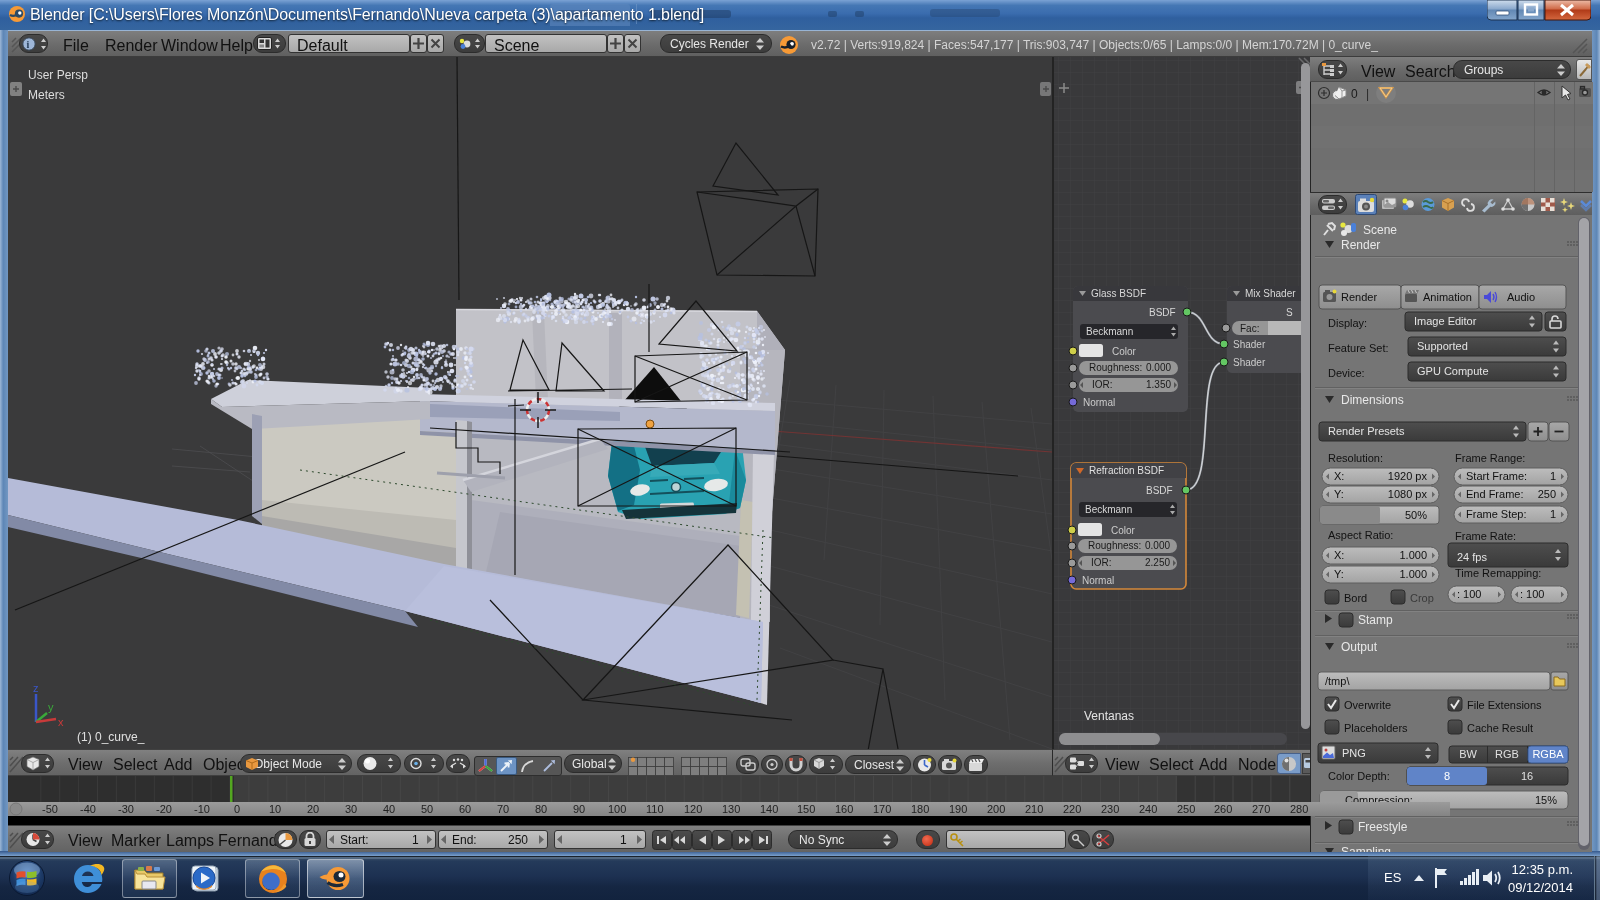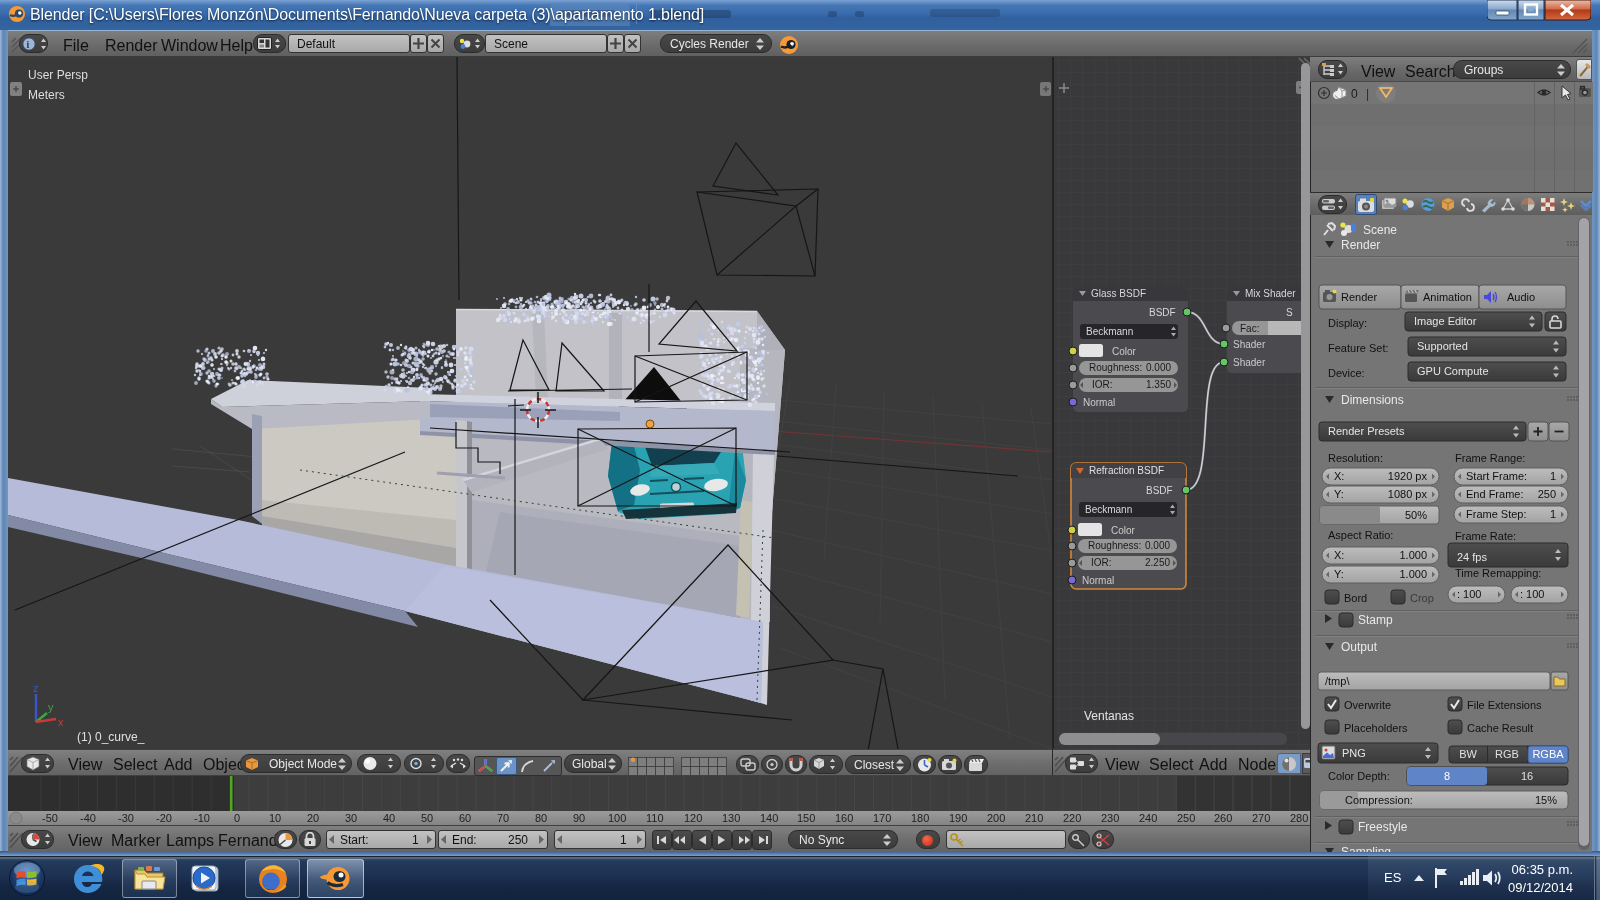--- a/index.html
+++ b/index.html
@@ -14,25 +14,25 @@
 #viewport{left:8px;top:57px;width:1044px;height:692px;background:#3a3a3b;overflow:hidden}
 #vpheader{left:8px;top:749px;width:1044px;height:27px;background:linear-gradient(#808080,#6d6d6d 55%,#636363);border-top:1px solid #404040;border-bottom:1px solid #404040}
 #nodeed{left:1052px;top:57px;width:258px;height:692px;background:#39393b;overflow:hidden;border-left:2px solid #232323}
 #nodeheader{left:1052px;top:749px;width:258px;height:27px;background:linear-gradient(#808080,#6d6d6d 55%,#636363);border-top:1px solid #404040;border-bottom:1px solid #404040;border-left:1px solid #2a2a2a}
 #outliner{left:1310px;top:82px;width:282px;height:110px;background:#717171;border-left:1px solid #242424}
 #outlhead{left:1310px;top:57px;width:282px;height:25px;background:linear-gradient(#7e7e7e,#686868 60%,#5f5f5f);border-bottom:1px solid #4a4a4a}
 #prophead{left:1310px;top:192px;width:282px;height:23px;background:linear-gradient(#7e7e7e,#686868 60%,#5e5e5e);border-top:1px solid #2e2e2e}
 #props{left:1310px;top:215px;width:282px;height:637px;background:#757575;overflow:hidden;border-left:1px solid #242424}
 #timeline{left:8px;top:776px;width:1302px;height:76px}
 #tstrip{left:0;top:0;width:1302px;height:35px;background:#3b3b3b}
-#truler{left:0;top:35px;width:1302px;height:14px;background:linear-gradient(#9b9b9b,#848484)}
+#truler{left:0;top:26px;width:1442px;height:14px;background:linear-gradient(#9b9b9b,#848484)}
 #theader{left:0;top:49px;width:1302px;height:27px;background:linear-gradient(#808080,#6d6d6d 55%,#636363);border-top:1px solid #404040}
 #taskbar{left:0;top:856px;width:1600px;height:44px;background:linear-gradient(#44576e,#243a5a 12%,#1d3152 45%,#152642 70%,#12233e)}
 .dbtn{position:absolute;background:linear-gradient(#484848,#3c3c3c);border:1px solid #2c2c2c;border-radius:9px;color:#e7e7e7;font-size:12px}
-.lfield{position:absolute;background:linear-gradient(#c2c2c2,#a8a8a8);border:1px solid #333;border-radius:3px;color:#111;font-size:12px}
+.lfield{position:absolute;background:linear-gradient(#c2c2c2,#a8a8a8);border:1px solid #333;border-radius:3px;color:#111;font-size:16px}
 </style></head><body>
 <div class="abs" id="titlebar">
 <svg class="abs" style="left:8px;top:5px" width="18" height="18" viewBox="0 0 18 18">
       <circle cx="9" cy="9" r="8" fill="#f79a36"></circle>
       <circle cx="11" cy="8.6" r="4.1" fill="#2a4a66"></circle>
       <circle cx="11.8" cy="8" r="1.7" fill="#fff"></circle>
       <path d="M2 10 Q6 12 10 9" stroke="#2a4a66" stroke-width="2.2" fill="none"></path>
     </svg>
 <div class="abs" style="left:550px;top:4px;width:80px;height:22px;background:#5e87bd;border-radius:3px 3px 0 0;opacity:.6"></div>
 <div class="abs" style="left:558px;top:10px;width:58px;height:7px;background:#31517e;border-radius:3px;opacity:.55"></div>
@@ -121,20 +121,21 @@
 <div class="abs dbtn" style="left:652px;top:3px;width:112px;height:19px;padding:2px 0 0 9px;font-size:12px">Cycles Render</div>
 <svg class="abs" style="left:748px;top:7px" width="8" height="12" viewBox="0 0 8 12">
       <path d="M0 4.5 L4 0 L8 4.5 Z M0 7.5 L4 12 L8 7.5 Z" fill="#ccc"></path>
     </svg>
 <svg class="abs" style="left:771px;top:4px" width="20" height="20" viewBox="0 0 20 20">
       <circle cx="10" cy="10" r="9" fill="#f79a36"></circle>
       <circle cx="12" cy="9.5" r="4.6" fill="#18202a"></circle>
       <circle cx="13" cy="8.8" r="1.9" fill="#fff"></circle>
       <path d="M2 11.5 Q7 14 12 10" stroke="#18202a" stroke-width="2.4" fill="none"></path>
     </svg>
+<div class="abs" style="left:803px;top:7px;font-size:12px;color:#d4d4d4">v2.72 | Verts:919,824 | Faces:547,177 | Tris:903,747 | Objects:0/65 | Lamps:0/0 | Mem:170.72M | 0_curve_</div>
 <svg class="abs" style="right:4px;top:5px" width="18" height="18" viewBox="0 0 18 18">
       <path d="M17 3 L3 17 M17 8 L8 17 M17 13 L13 17" stroke="#555" stroke-width="1.5"></path>
     </svg>
 </div>
 <div class="abs" id="viewport"><svg width="1044" height="692" viewBox="8 57 1044 692">
 <rect x="8" y="57" width="1044" height="692" fill="#3a3a3b"></rect>
 <g stroke="#434345" stroke-width="1" fill="none" opacity="0.85">
 <path d="M766 399 L1052 424"></path>
         <path d="M766 420 L1052 450"></path>
         <path d="M766 443 L1052 480"></path>
@@ -1437,21 +1438,21 @@
 <div class="abs dbtn" style="left:13px;top:4px;width:33px;height:19px"></div>
 <svg class="abs" style="left:17px;top:6px" width="27" height="15" viewBox="0 0 27 15">
       <path d="M8 1 L14 3.5 L14 10.5 L8 14 L2 10.5 L2 3.5 Z" fill="#e8e8e8" stroke="#777" stroke-width="0.7"></path>
       <path d="M2 3.5 L8 6.5 L14 3.5 M8 6.5 L8 14" stroke="#999" stroke-width="0.8" fill="none"></path>
       <path d="M20 5 L22.5 1.5 L25 5 Z M20 9 L22.5 12.5 L25 9 Z" fill="#ccc"></path>
     </svg>
 <div class="menutxt" style="left:60px">View</div>
 <div class="menutxt" style="left:105px">Select</div>
 <div class="menutxt" style="left:156px">Add</div>
 <div class="menutxt" style="left:195px">Object</div>
-<div class="abs dbtn" style="left:232px;top:4px;width:112px;height:19px;padding:2px 0 0 28px">Object Mode</div>
+<div class="abs dbtn" style="left:232px;top:4px;width:112px;height:19px;padding:2px 0 0 13px">Object Mode</div>
 <svg class="abs" style="left:237px;top:7px" width="14" height="14" viewBox="0 0 14 14">
       <path d="M7 1 L13 3.5 L13 10 L7 13 L1 10 L1 3.5 Z" fill="#e8983f"></path>
       <path d="M1 3.5 L7 6 L13 3.5 M7 6 L7 13" stroke="#b06a1a" stroke-width="1" fill="none"></path>
     </svg>
 <svg class="abs" style="left:330px;top:8px" width="8" height="12" viewBox="0 0 8 12">
       <path d="M0 4.5 L4 0 L8 4.5 Z M0 7.5 L4 12 L8 7.5 Z" fill="#ccc"></path>
     </svg>
 <div class="abs dbtn" style="left:349px;top:4px;width:44px;height:19px"></div>
 <svg class="abs" style="left:354px;top:6px" width="36" height="15" viewBox="0 0 36 15">
       <circle cx="8" cy="7.5" r="6.5" fill="#e9e9e9"></circle>
@@ -2278,16 +2279,16 @@
       <rect x="0" y="12" width="3" height="4" fill="#e8eef4"></rect>
       <rect x="4" y="9" width="3" height="7" fill="#e8eef4"></rect>
       <rect x="8" y="6" width="3" height="10" fill="#e8eef4"></rect>
       <rect x="12" y="3" width="3" height="13" fill="#e8eef4"></rect>
       <rect x="16" y="0" width="3" height="16" fill="#e8eef4"></rect>
     </svg>
 <svg class="abs" style="left:1482px;top:13px" width="22" height="18" viewBox="0 0 22 18">
       <path d="M1 6 L5 6 L10 1.5 L10 16.5 L5 12 L1 12 Z" fill="#e8eef4"></path>
       <path d="M13 5 Q15.5 9 13 13 M16 3 Q19.5 9 16 15" stroke="#e8eef4" stroke-width="1.8" fill="none"></path>
     </svg>
-<div class="abs" style="left:1488px;top:6px;width:85px;text-align:right;font-size:13px;color:#fff">06:35 p.m.</div>
+<div class="abs" style="left:1488px;top:6px;width:85px;text-align:right;font-size:13px;color:#fff">12:35 p.m.</div>
 <div class="abs" style="left:1488px;top:24px;width:85px;text-align:right;font-size:13px;color:#fff">09/12/2014</div>
 <div class="abs" style="left:1594px;top:0;width:6px;height:44px;background:linear-gradient(90deg,rgba(0,0,0,.5),rgba(160,180,205,.35) 40%);border-left:1px solid #62788e"></div>
 </div>
 
 </body></html>

